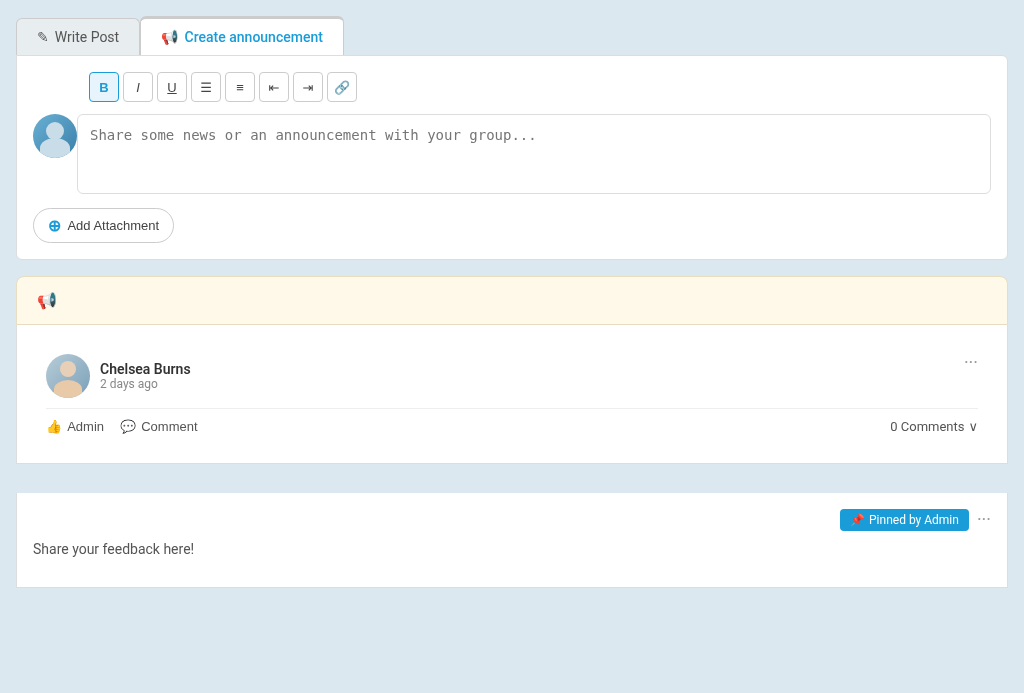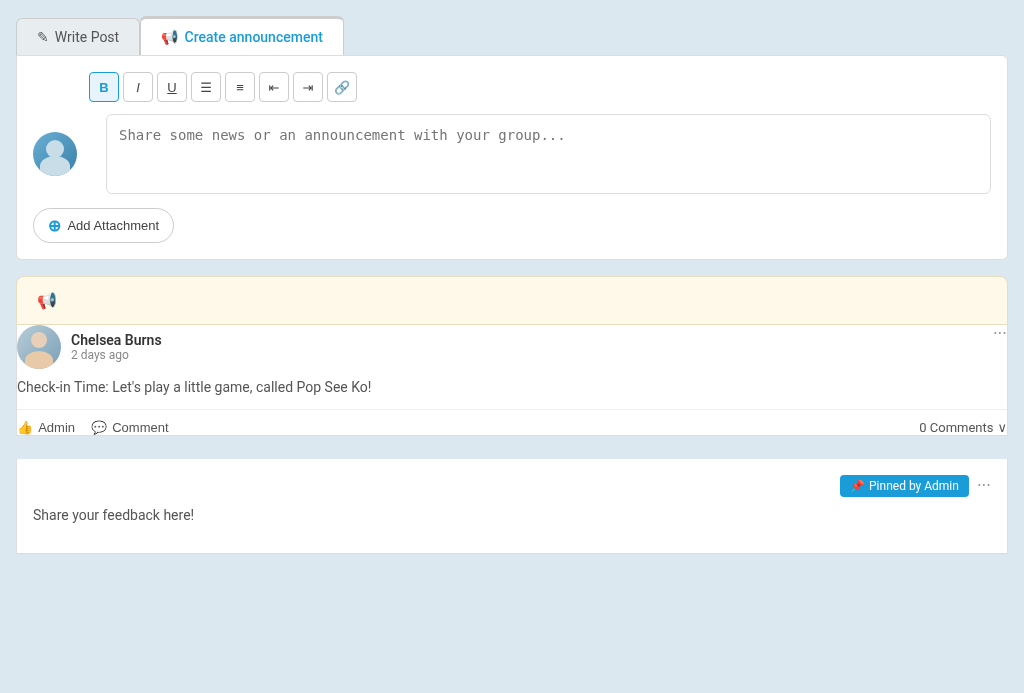--- a/index.html
+++ b/index.html
@@ -83,22 +83,22 @@
 
     .toolbar-btn.active-btn {
       background: #e8f4fb;
       border-color: #1a9cd8;
       color: #1a9cd8;
       font-weight: bold;
     }
 
     .editor-row {
       display: flex;
-      gap: 29px;
-      align-items: center;
+      gap: 0;
+      align-items: flex-start;
     }
 
     .avatar-img {
       width: 44px;
       height: 44px;
       border-radius: 50%;
       background: linear-gradient(135deg, #6ab0d4 0%, #3a7fa8 100%);
       position: relative;
       overflow: hidden;
     }
@@ -257,22 +257,22 @@
       font-size: 16px;
       font-weight: 600;
       color: #333;
     }
 
     
     .post-card {
       background: #fff;
       border: 1px solid #ddd;
       border-top: none;
-      padding: 0;
-      margin-bottom: 23px;
+      padding: 29px;
+      margin-bottom: 29px;
     }
 
     .post-card:last-child {
       border-radius: 0 0 8px 8px;
     }
 
     .post-header {
       display: flex;
       justify-content: space-between;
       align-items: flex-start;
@@ -437,21 +437,20 @@
       <div class="post-author-info">
         <div class="avatar-chelsea"></div>
         <div class="author-details">
           <div class="author-name">Chelsea Burns</div>
           <div class="post-time">2 days ago</div>
         </div>
       </div>
       <span class="three-dots">···</span>
     </div>
 
-    <div class="post-content">Check-in Time: Let's play a little game, called Pop See Ko!</div>
 
     <div class="post-actions">
       <div class="action-buttons">
         <button class="action-btn">
           <span>👍</span>
           <span>Admin</span>
         </button>
         <button class="action-btn">
           <span>💬</span>
           <span>Comment</span>

